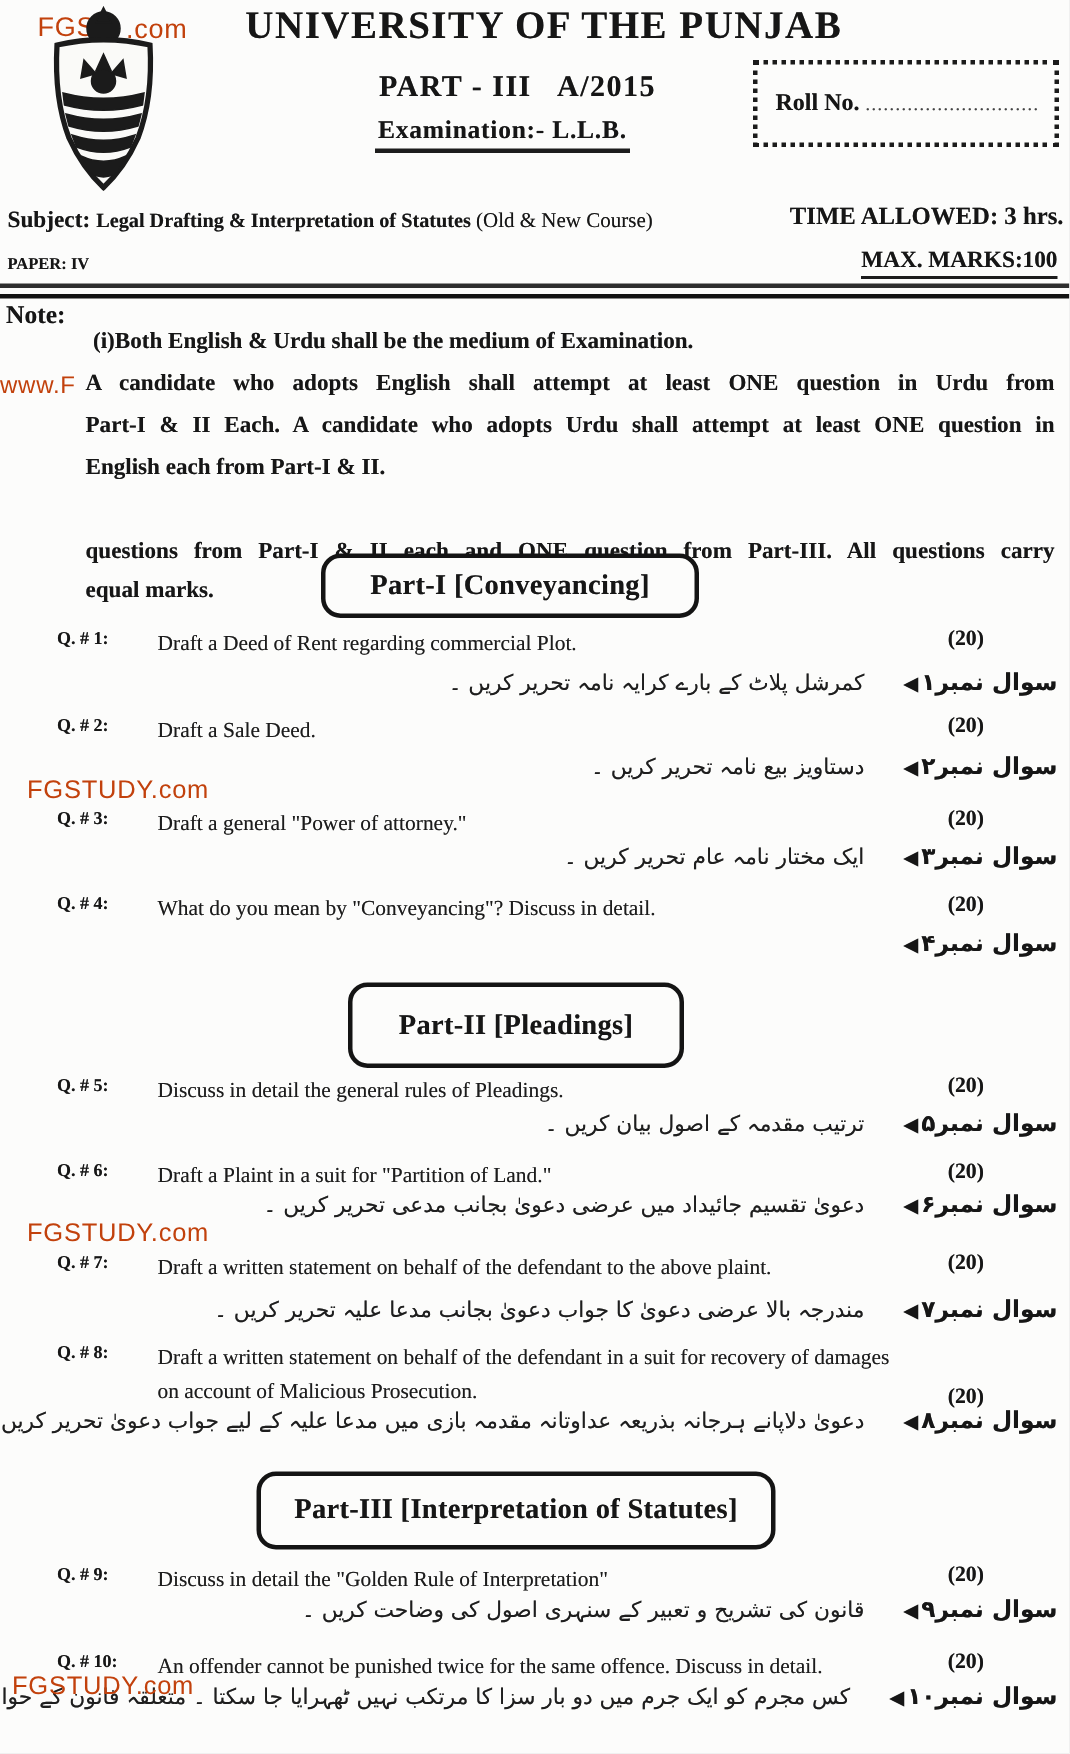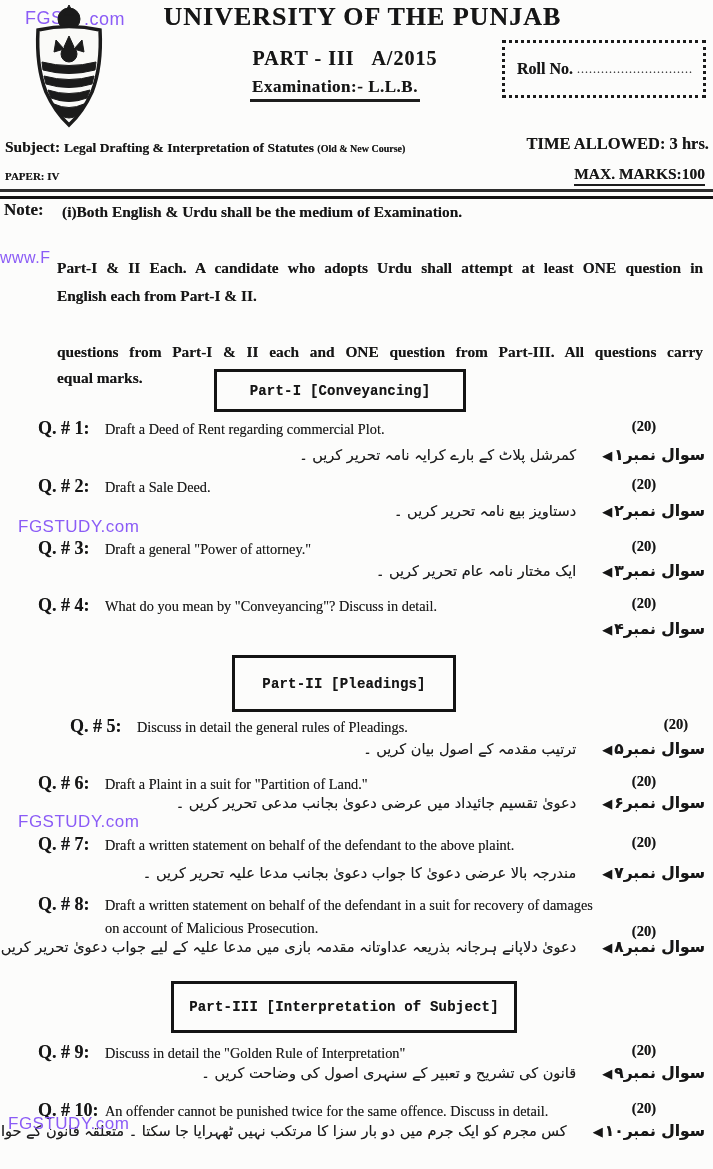--- a/index.html
+++ b/index.html
@@ -4,57 +4,57 @@
 <style>
   * { margin:0; padding:0; box-sizing:border-box; }
   html,body { background:#e8e8e8; }
   .page {
     position:relative; width:713px; height:1169px; margin:0 auto;
     background:#fcfcfb; overflow:hidden; color:#161616;
     font-family:"Liberation Serif","DejaVu Serif",serif;
     text-shadow:0 0 0.35px rgba(20,20,20,0.55);
   }
   .wm {
-    position:absolute; color:#8b5cf6; font-family:"Liberation Sans","DejaVu Sans",sans-serif;
+    position:absolute; color:#c2410c; font-family:"Liberation Sans","DejaVu Sans",sans-serif;
     font-size:18px; letter-spacing:0.5px; text-shadow:none; z-index:1; white-space:nowrap;
   }
   .logo { position:absolute; left:28px; top:4px; z-index:2; }
   .title { position:absolute; left:140px; top:2px; width:445px; text-align:center;
     font-size:26px; font-weight:bold; letter-spacing:1px; white-space:nowrap; }
   .part-line { position:absolute; left:205px; top:47px; width:280px; text-align:center;
     font-size:20px; font-weight:bold; letter-spacing:1px; white-space:pre; }
   .exam-line { position:absolute; left:230px; top:77px; width:210px; text-align:center; }
   .exam-line span { display:inline-block; font-size:17px; font-weight:bold;
     border-bottom:3.5px solid #1d1d1d; padding:0 2px 2px 2px; letter-spacing:0.5px; }
   .rollbox { position:absolute; left:502px; top:40px; width:204px; height:58px;
     border:3px dotted #1b1b1b; display:flex; align-items:center; padding-left:12px; }
   .rollbox .lbl { font-size:16px; font-weight:bold; white-space:nowrap; }
   .rollbox .dots { font-size:12px; color:#444; letter-spacing:1px; margin-left:4px;
     overflow:hidden; white-space:nowrap; }
   .subject-row { position:absolute; left:5px; top:138px; width:505px; white-space:nowrap; }
   .subject-row .s-lbl { font-size:15.5px; font-weight:bold; }
   .subject-row .s-txt { font-size:13.5px; font-weight:bold; }
-  .subject-row .s-course { font-size:10px; font-weight:bold; }
+  .subject-row .s-course { font-size:14px; font-weight:normal; }
   .time-allowed { position:absolute; right:4px; top:134px; font-size:16.5px; font-weight:bold; white-space:nowrap; }
   .paper-no { position:absolute; left:5px; top:170px; font-size:11px; font-weight:bold; }
   .max-marks { position:absolute; right:8px; top:165px; font-size:15.5px; font-weight:bold;
     border-bottom:2.5px solid #1c1c1c; padding-bottom:1px; white-space:nowrap; }
   .dbl-rule { position:absolute; left:0; top:189px; width:713px; height:10px;
     border-top:3.5px solid #2e2e2e; border-bottom:3.5px solid #121212; }
   .note-label { position:absolute; left:4px; top:200px; font-size:17px; font-weight:bold; }
   .note-line { position:absolute; left:57px; width:646px; font-size:15.4px; font-weight:bold;
-    white-space:nowrap; }
+    white-space:nowrap;margin-top:16px; }
   .note-line.first { left:62px; }
   .note-line.jfull { text-align:justify; text-align-last:justify; white-space:normal; }
-  .part-box { position:absolute; border:3.5px solid #141414; border-radius:0;
+  .part-box { position:absolute; border:3.5px solid #141414; border-radius:13px;
     display:flex; align-items:center; justify-content:center;
-    font-family:Liberation Mono, monospace; font-weight:bold; font-size:14px;
+    font-family:Liberation Serif, serif; font-weight:bold; font-size:19px;
     background:#fcfcfb; letter-spacing:0.2px; white-space:nowrap; }
   .q-row { position:absolute; left:38px; width:618px; padding-left:67px; min-height:20px; }
-  .q-no { position:absolute; left:0; top:0; width:64px; font-size:18px; font-weight:bold; white-space:nowrap; }
+  .q-no { position:absolute; left:0; top:0; width:64px; font-size:12px; font-weight:bold; white-space:nowrap; }
   .q-text { display:block; max-width:512px; font-size:14.3px; line-height:23px; color:#1c1c1c; }
   .q-marks { position:absolute; right:0; font-size:14.5px; font-weight:bold; }
   .q-marks.top { top:0; }
   .q-marks.bottom { bottom:0; }
   .urdu-row { position:absolute; right:8px; direction:rtl; display:flex; gap:24px;
     align-items:baseline; font-family:"DejaVu Sans","Liberation Sans",sans-serif; white-space:nowrap; }
   .u-label { font-size:15.5px; font-weight:bold; }
   .u-label .orn { font-size:13px; padding:0 2px; }
   .u-text { font-size:14.5px; color:#1e1e1e; }
 </style>
@@ -102,20 +102,21 @@
     <span class="s-txt">Legal Drafting &amp; Interpretation of Statutes </span>
     <span class="s-course">(Old &amp; New Course)</span>
   </div>
   <div class="time-allowed">TIME ALLOWED: 3 hrs.</div>
   <div class="paper-no">PAPER: IV</div>
   <div class="max-marks">MAX. MARKS:100</div>
   <div class="dbl-rule"></div>
 
   <div class="note-label">Note:</div>
   <div class="note-line first" style="top:203px;">(i)Both English &amp; Urdu shall be the medium of Examination.</div>
+  <div class="note-line jfull" style="top:231px;">A candidate who adopts English shall attempt at least ONE question in Urdu from</div>
   <div class="note-line jfull" style="top:259px;">Part-I &amp; II Each. A candidate who adopts Urdu shall attempt at least ONE question in</div>
   <div class="note-line" style="top:287px;">English each from Part-I &amp; II.</div>
   <div class="note-line jfull" style="top:343px;">questions from Part-I &amp; II each and ONE question from Part-III. All questions carry</div>
   <div class="note-line" style="top:369px;">equal marks.</div>
 
   <div class="part-box" style="left:214px; top:369px; width:252px; height:43px;">Part-I [Conveyancing]</div>
 
   <div class="q-row" style="top:418px;">
     <span class="q-no">Q. # 1:</span>
     <span class="q-text">Draft a Deed of Rent regarding commercial Plot.</span>
@@ -150,21 +151,21 @@
     <span class="q-no">Q. # 4:</span>
     <span class="q-text">What do you mean by "Conveyancing"? Discuss in detail.</span>
     <span class="q-marks top">(20)</span>
   </div>
   <div class="urdu-row" style="top:620px;">
     <span class="u-label"><span>سوال نمبر۴</span><span class="orn">◀</span></span>
   </div>
 
   <div class="part-box" style="left:232px; top:655px; width:224px; height:57px;">Part-II [Pleadings]</div>
 
-  <div class="q-row" style="top:716px;margin-left:32px;">
+  <div class="q-row" style="top:716px;">
     <span class="q-no">Q. # 5:</span>
     <span class="q-text">Discuss in detail the general rules of Pleadings.</span>
     <span class="q-marks top">(20)</span>
   </div>
   <div class="urdu-row" style="top:740px;">
     <span class="u-label"><span>سوال نمبر۵</span><span class="orn">◀</span></span>
     <span class="u-text">ترتیب مقدمہ کے اصول بیان کریں ۔</span>
   </div>
 
   <div class="q-row" style="top:773px;">
@@ -190,21 +191,21 @@
   <div class="q-row" style="top:894px;">
     <span class="q-no">Q. # 8:</span>
     <span class="q-text" style="max-width:500px;">Draft a written statement on behalf of the defendant in a suit for recovery of damages on account of Malicious Prosecution.</span>
     <span class="q-marks bottom">(20)</span>
   </div>
   <div class="urdu-row" style="top:938px;">
     <span class="u-label"><span>سوال نمبر۸</span><span class="orn">◀</span></span>
     <span class="u-text">دعویٰ دلاپانے ہرجانہ بذریعہ عداوتانہ مقدمہ بازی میں مدعا علیہ کے لیے جواب دعویٰ تحریر کریں ۔</span>
   </div>
 
-  <div class="part-box" style="left:171px; top:981px; width:346px; height:52px;">Part-III [Interpretation of Subject]</div>
+  <div class="part-box" style="left:171px; top:981px; width:346px; height:52px;">Part-III [Interpretation of Statutes]</div>
 
   <div class="q-row" style="top:1042px;">
     <span class="q-no">Q. # 9:</span>
     <span class="q-text">Discuss in detail the "Golden Rule of Interpretation"</span>
     <span class="q-marks top">(20)</span>
   </div>
   <div class="urdu-row" style="top:1064px;">
     <span class="u-label"><span>سوال نمبر۹</span><span class="orn">◀</span></span>
     <span class="u-text">قانون کی تشریح و تعبیر کے سنہری اصول کی وضاحت کریں ۔</span>
   </div>

